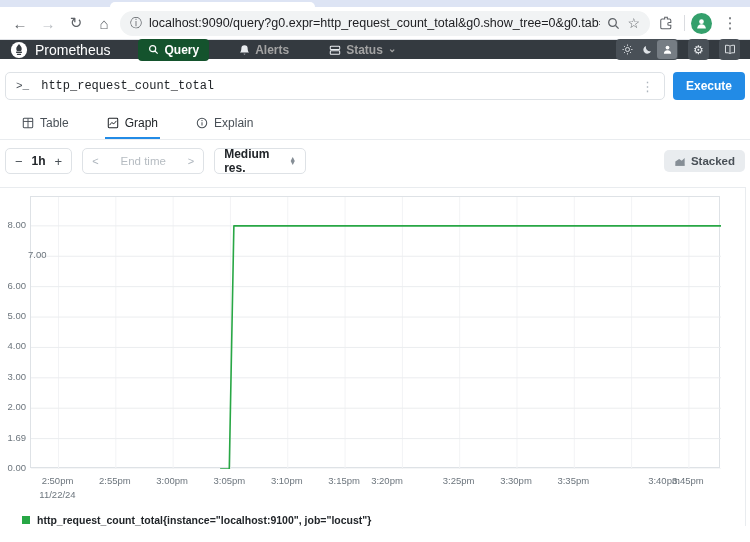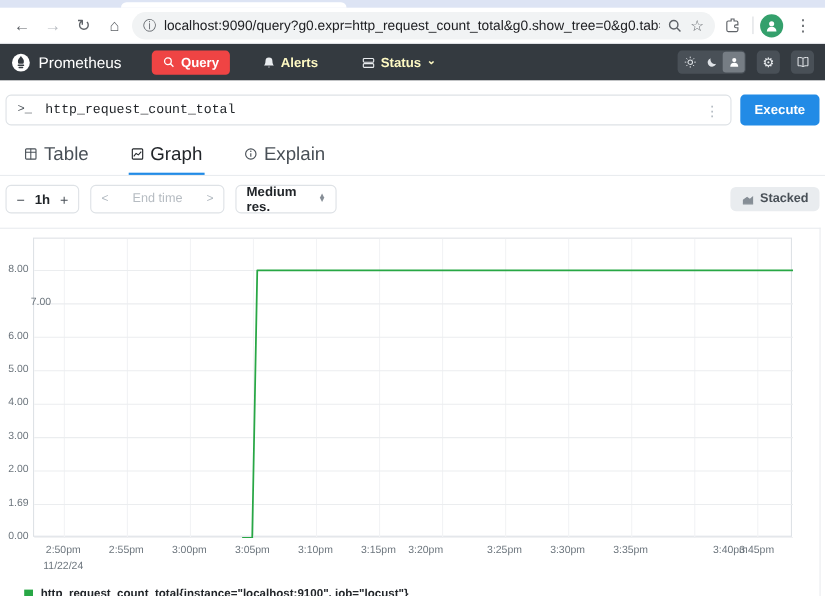--- a/index.html
+++ b/index.html
@@ -20,27 +20,27 @@
   .omnibox .info { color:#5f6368; font-size:12px; }
   .omnibox .url { flex:1; font-size:12.5px; color:#202124; white-space:nowrap;
                   overflow:hidden; }
   .omni-ic { color:#5f6368; display:flex; align-items:center; }
   .browser-right { display:flex; align-items:center; gap:6px; }
   .vsep { width:1px; height:16px; background:#dadce0; }
   .avatar { width:21px; height:21px; border-radius:50%; background:#34a06c;
             display:flex; align-items:center; justify-content:center; }
 
   
-  .navbar { height:33px; background:#343a40; display:flex; align-items:center;
+  .navbar { height:19px; background:#343a40; display:flex; align-items:center;
             padding:0 10px; gap:6px; }
   .brand { display:flex; align-items:center; gap:7px; margin-right:22px; }
   .brand-name { color:#fff; font-size:14px; }
-  .nav-item { display:flex; align-items:center; gap:5px; color:#fef9c3; font-size:12px;
+  .nav-item { display:flex; align-items:center; gap:5px; color:#a3a3a3; font-size:12px;
               font-weight:700; padding:4px 10px; border-radius:4px; cursor:pointer; }
-  .nav-item.active { background:#ef4444; color:#fff; }
+  .nav-item.active { background:#14532d; color:#fff; }
   .nav-spacer { flex:1; }
   .theme-group { display:flex; background:#495057; border-radius:4px; padding:1px; }
   .theme-seg { width:20px; height:19px; display:flex; align-items:center; justify-content:center;
                border-radius:3px; color:#dee2e6; }
   .theme-seg.active { background:#767d84; color:#fff; }
   .nav-sq { width:21px; height:21px; background:#495057; border-radius:4px; color:#e9ecef;
             display:flex; align-items:center; justify-content:center; font-size:12px; margin-left:4px; }
 
   
   .query-row { display:flex; align-items:center; margin:13px 5px 0 5px; gap:8px; }
@@ -50,21 +50,21 @@
   .expr-text { font-family:"Liberation Mono", monospace; font-size:12px; color:#212529;
                margin-left:12px; flex:1; }
   .kebab { color:#adb5bd; font-size:13px; }
   .execute-btn { background:#228be6; color:#fff; border:none; border-radius:4px;
                  font-size:12px; font-weight:700; padding:6px 13px; height:28px;
                  font-family:"Liberation Sans", sans-serif; cursor:pointer; }
 
   
   .tabs-row { display:flex; gap:34px; margin:10px 0 0 0; padding:0 20px;
               border-bottom:1px solid #e9ecef; }
-  .ptab { display:flex; align-items:center; gap:6px; font-size:17px; color:#495057;
+  .ptab { display:flex; align-items:center; gap:6px; font-size:12px; color:#495057;
           padding:6px 2px 7px 2px; cursor:pointer; border-bottom:2px solid transparent; }
   .ptab.active { color:#212529; border-bottom-color:#228be6; }
   .ptab svg { flex:0 0 auto; }
 
   
   .controls-row { display:flex; align-items:center; margin:8px 5px 0 5px; gap:10px; }
   .ctl-box { height:26px; border:1px solid #dee2e6; border-radius:5px; background:#fff;
              display:flex; align-items:center; padding:0 9px; font-size:12px; }
   .range-box { gap:9px; }
   .range-box .pm { color:#495057; font-size:13px; cursor:pointer; }

